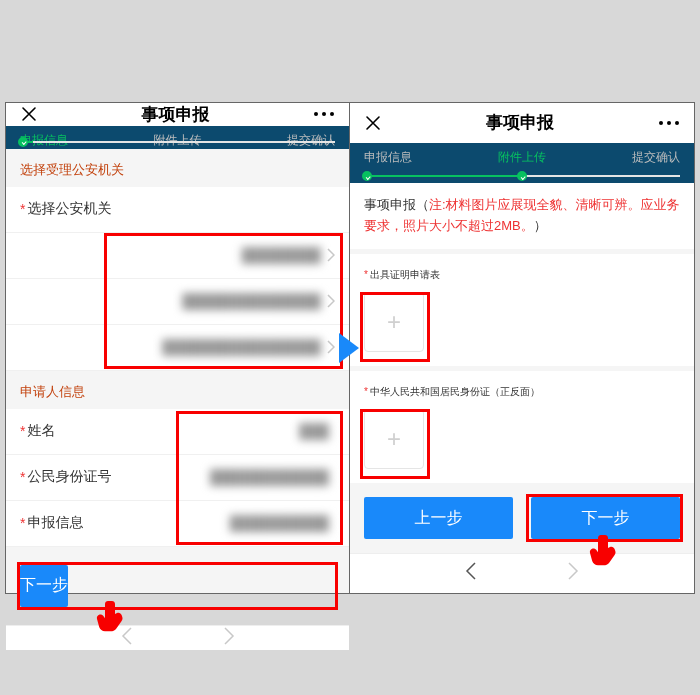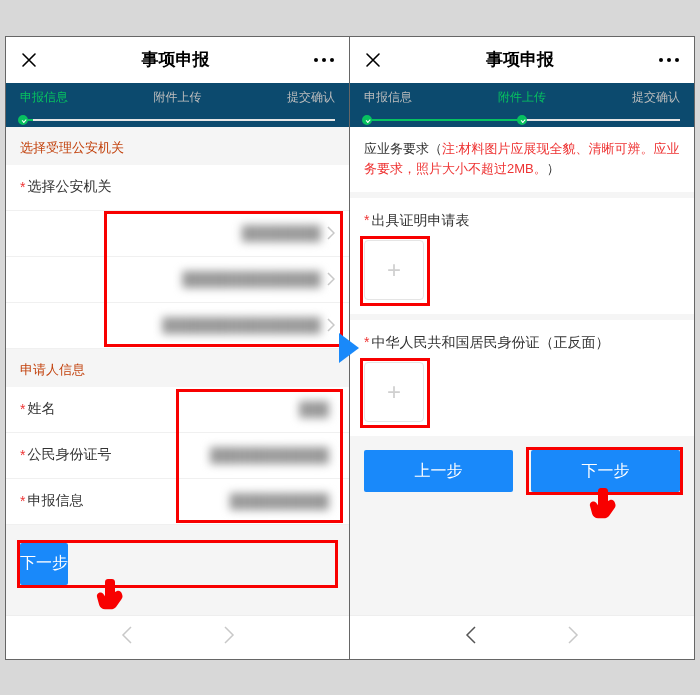--- a/index.html
+++ b/index.html
@@ -8,21 +8,21 @@
     background: #d8d8d8;
     width: 700px;
     height: 695px;
     display: flex;
     align-items: center;
     justify-content: center;
     position: relative;
   }
   .outer-frame {
     width: 690px;
-    height: 624px;
+    height: 492px;
     background: #fff;
     border: 1px solid #666;
     display: flex;
     position: relative;
   }
   .pane {
     width: 50%;
     height: 100%;
     display: flex;
     flex-direction: column;
@@ -107,21 +107,21 @@
   }
   .hand svg { width:100%; height:100%; }
 
   
   .notice {
     background:#fff; padding:12px 14px; font-size:13px; line-height:1.6;
     color:#333;
   }
   .notice .warn { color:#e33; }
   .upload-head {
-    background:#fff; font-size:14px; color:#333; padding:14px 14px 4px;
+    background:#fff; font-size:10px; color:#333; padding:14px 14px 4px;
   }
   .upload-head .req { color:#e33; margin-right:2px; }
   .upload-box-wrap { background:#fff; padding:6px 14px 14px; }
   .upload-box {
     width:60px; height:60px; border:1px solid #e5e5e5; border-radius:4px;
     display:flex; align-items:center; justify-content:center; color:#d0d0d0;
     font-size:24px; font-weight:300;
   }
   .spacer { flex:1; background:#f5f5f5; }
   .gap { height:6px; background:#f5f5f5; }
@@ -271,21 +271,21 @@
       <div class="step active">附件上传</div>
       <div class="step">提交确认</div>
       <div class="step-track">
           <div class="step-track-fill" style="width:50%"></div>
         </div>
       <div class="step-dot done" style="left:12px"></div>
       <div class="step-dot done" style="left:calc(50% - 5px)"></div>
     </div>
 
     <div class="notice">
-      <span>应业务要求（</span><span class="warn">注:材料图片应展现全貌、清晰可辨。应业务要求，照片大小不超过2MB。</span><span>）</span>
+      <span>事项申报（</span><span class="warn">注:材料图片应展现全貌、清晰可辨。应业务要求，照片大小不超过2MB。</span><span>）</span>
     </div>
     <div class="gap"></div>
 
     <div style="position:relative;">
       <div class="upload-head">
         <span class="req">*</span><span>出具证明申请表</span>
       </div>
       <div class="upload-box-wrap">
         <div class="upload-box">
           <span>+</span>

